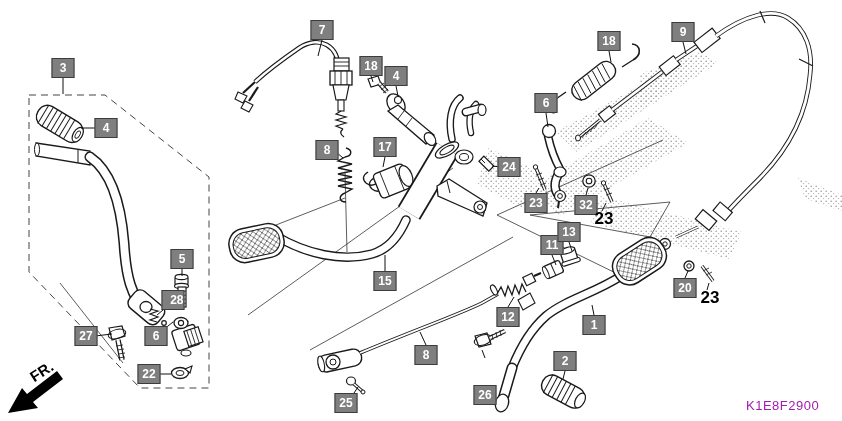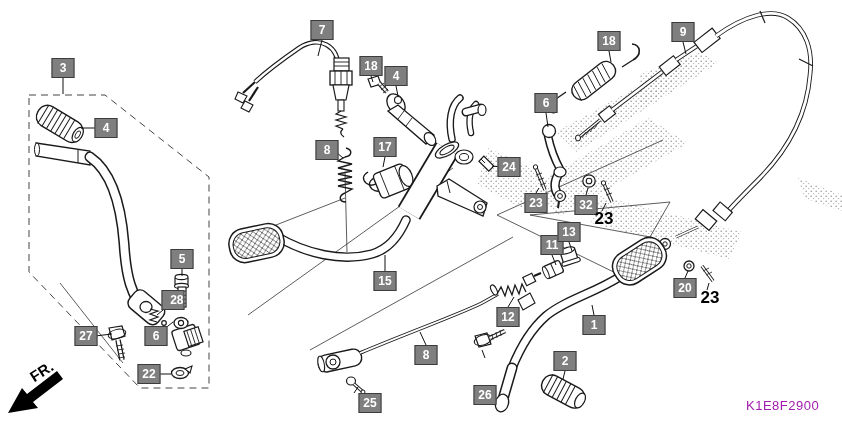--- a/index.html
+++ b/index.html
@@ -458,21 +458,21 @@
       <div class="callout" style="left: 385px; top: 147px;">17</div>
       <div class="callout" style="left: 609px; top: 41px;">18</div>
       <div class="callout" style="left: 371px; top: 66px;">18</div>
       <div class="callout" style="left: 685px; top: 288px;">20</div>
       <div class="callout" style="left: 586px; top: 205px;">32</div>
       <div class="callout" style="left: 149px; top: 374px;">22</div>
       <div class="callout" style="left: 536px; top: 203px;">23</div>
       <div class="plain-label" style="left: 604px; top: 219px;">23</div>
       <div class="plain-label" style="left: 710px; top: 298px;">23</div>
       <div class="callout" style="left: 509px; top: 167px;">24</div>
-      <div class="callout" style="left: 370px; top: 403px;">25</div>
+      <div class="callout" style="left: 346px; top: 403px;">25</div>
       <div class="callout" style="left: 485px; top: 368px; margin-top: 27px;">26</div>
       <div class="callout" style="left: 86px; top: 336px;">27</div>
       <div class="callout" style="left: 173px; top: 300px; text-align: right;">28</div>
     </div>
 
 <div class="fr-label">FR.</div>
 <div class="part-code">K1E8F2900</div>
 </div>
 
 </body></html>

